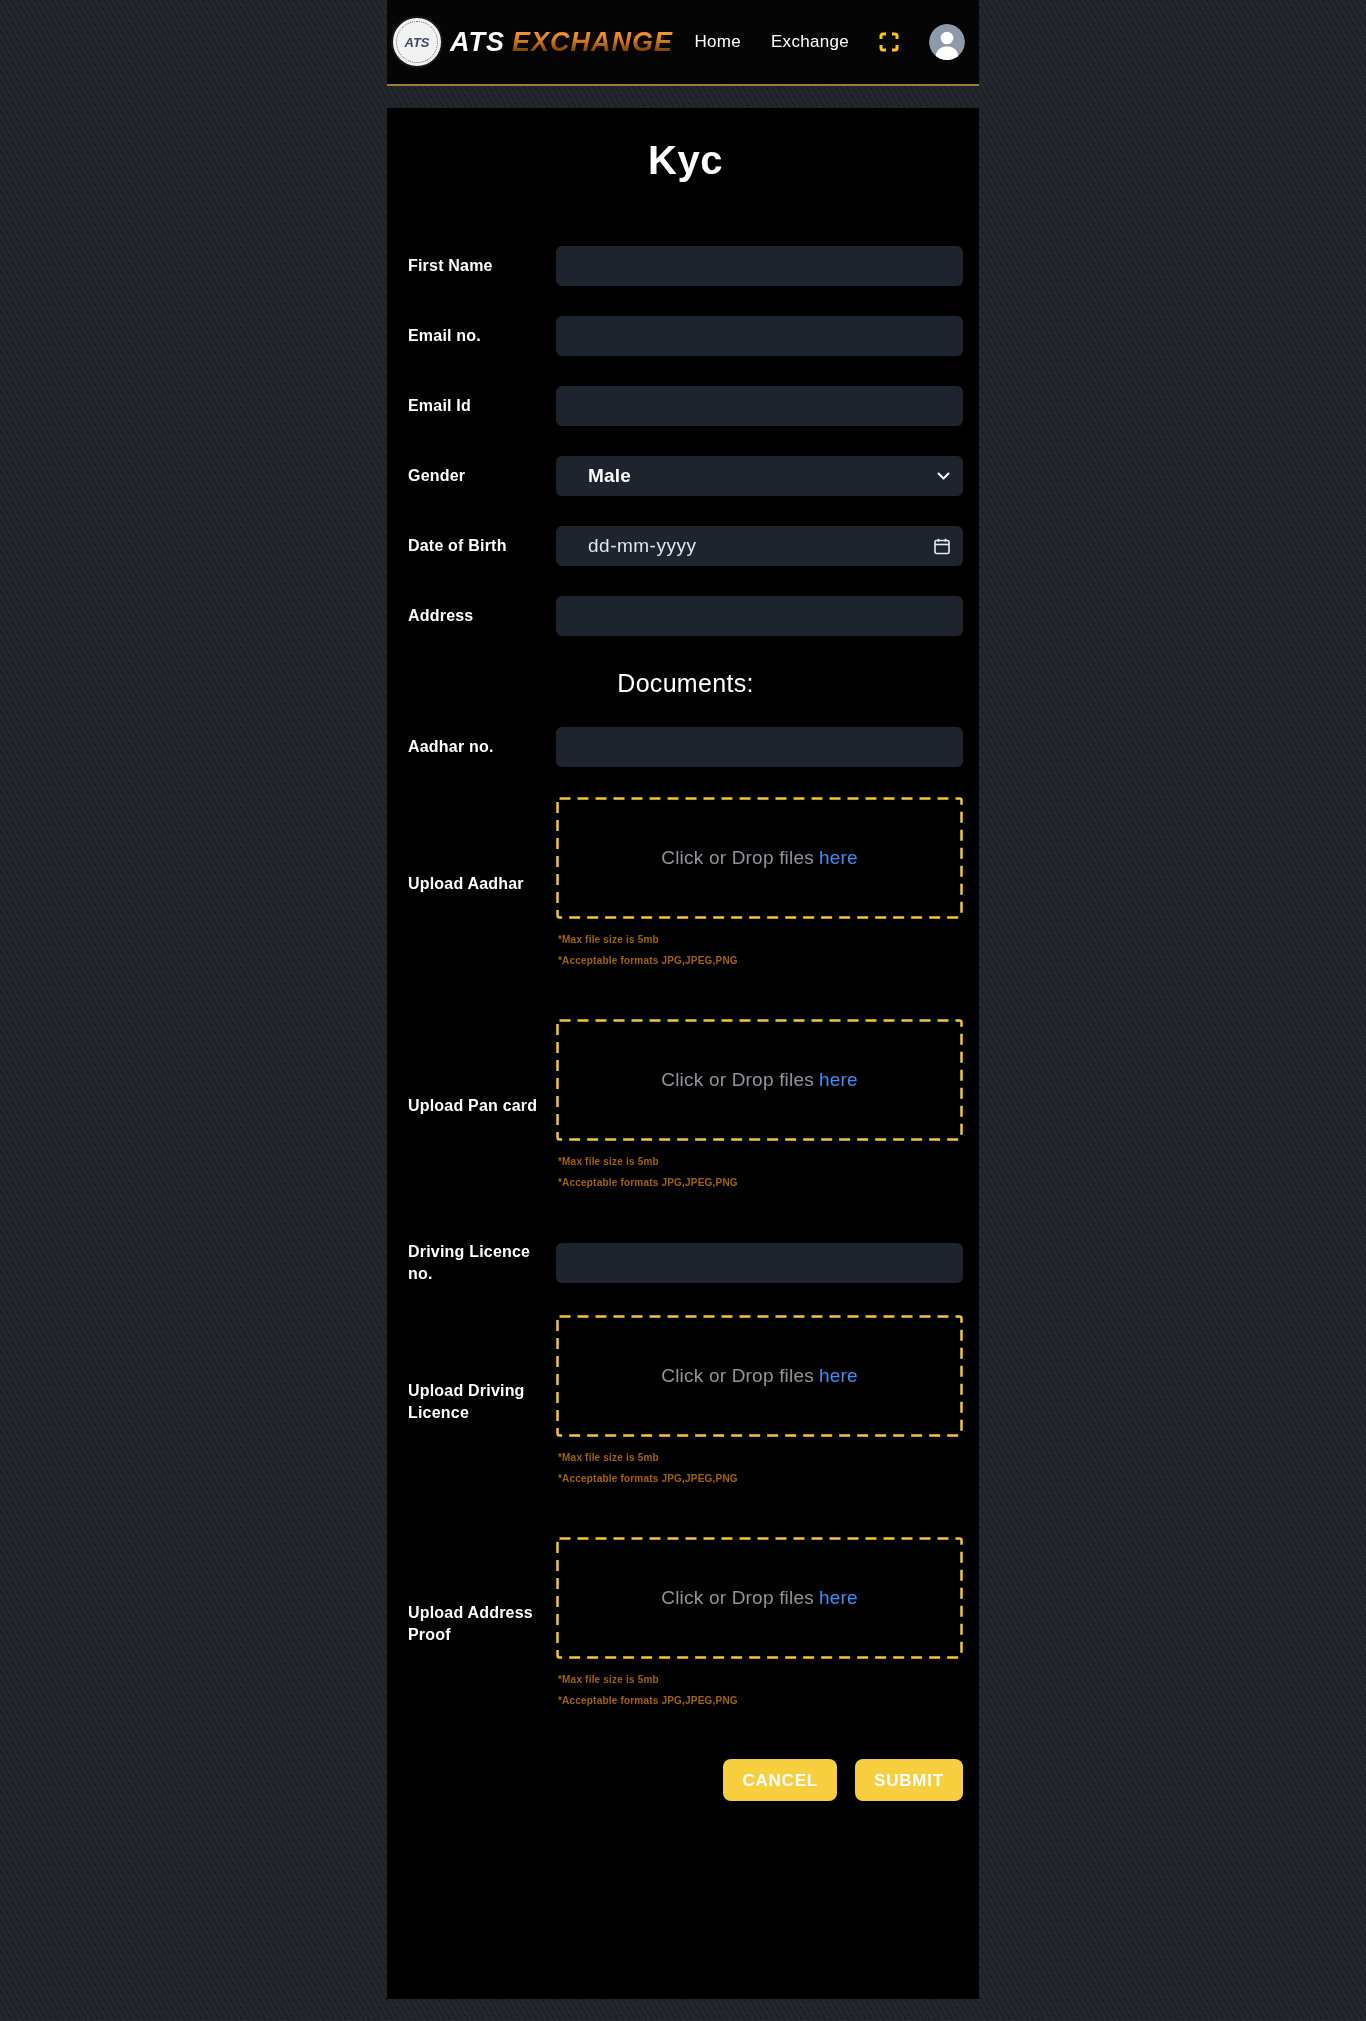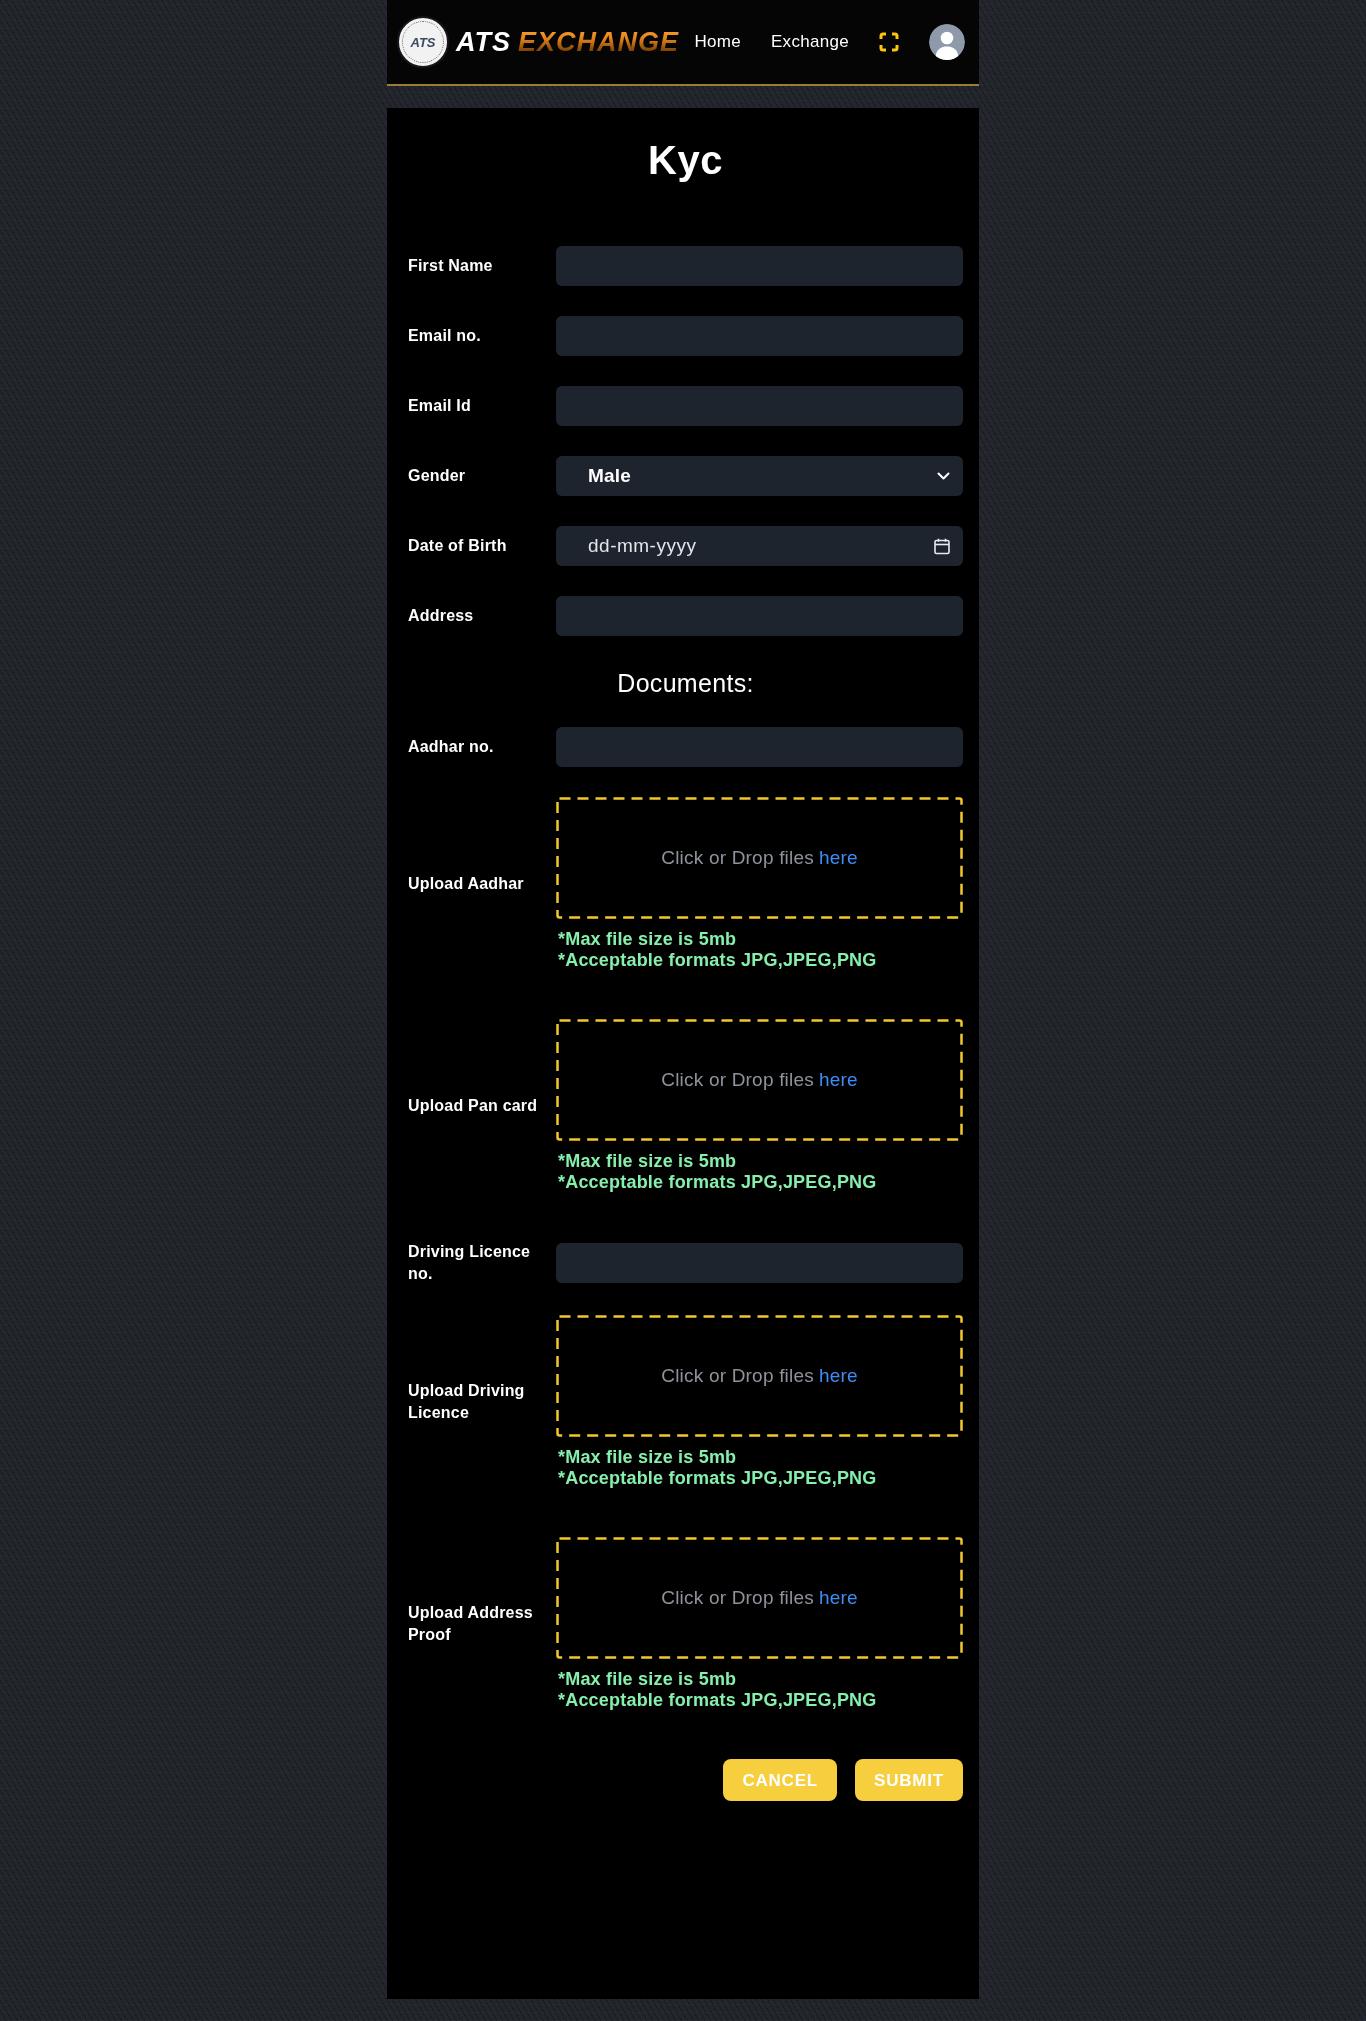--- a/index.html
+++ b/index.html
@@ -24,21 +24,21 @@
     background-image:
       repeating-linear-gradient(60deg, rgba(0,0,0,.28) 0 1px, transparent 1px 5px),
       repeating-linear-gradient(0deg, rgba(255,255,255,.02) 0 1px, transparent 1px 8px);
   }
   
   .navbar{
     width:592px;height:86px;margin:0 auto;
     background:var(--navbar-bg);
     border-bottom:2px solid var(--navbar-underline);
     display:flex;align-items:center;
-    padding:0 14px 0 10px;
+    padding:0 14px 0 4px;
   }
   .brand{display:flex;align-items:center;gap:7px;cursor:pointer;}
   .badge{
     width:52px;height:52px;border-radius:50%;
     background:#f2f2f2;border:2px solid #161616;
     position:relative;display:flex;align-items:center;justify-content:center;
     flex:0 0 52px;
   }
   .badge::before{content:"";position:absolute;inset:3px;border-radius:50%;border:1px dotted #6b6b6b;}
   .badge span{font-style:italic;font-weight:bold;font-size:13px;color:#3c4a63;}
@@ -89,21 +89,21 @@
     color:#fff;font-size:25px;font-weight:500;line-height:35px;letter-spacing:.3px;
   }
   .upload-row{margin-bottom:48px;}
   .dropzone{
     position:relative;height:122px;margin-bottom:10px;
     display:flex;align-items:center;justify-content:center;cursor:pointer;
   }
   .dz-border{position:absolute;inset:0;width:100%;height:100%;pointer-events:none;}
   .dz-text{font-size:19px;color:var(--dropzone-text);letter-spacing:.2px;position:relative;}
   .dz-here{color:var(--link-blue);margin-left:5px;cursor:pointer;text-decoration:none;}
-  .note{color:#86efac;font-size:18px;font-weight:600;line-height:21px;padding-left:2px;letter-spacing:.2px;}
+  .note{color:#a16207;font-size:10px;font-weight:600;line-height:21px;padding-left:2px;letter-spacing:.2px;}
   .btn-row{display:flex;justify-content:flex-end;gap:18px;margin-top:42px;}
   .btn{
     height:42px;padding:12px 19px;border:none;border-radius:8px;cursor:pointer;
     background:var(--accent-yellow);color:#fff;
     font-family:"Liberation Sans",sans-serif;
     font-size:17px;font-weight:bold;letter-spacing:.8px;
   }
 </style>
 </head>
 <body>

